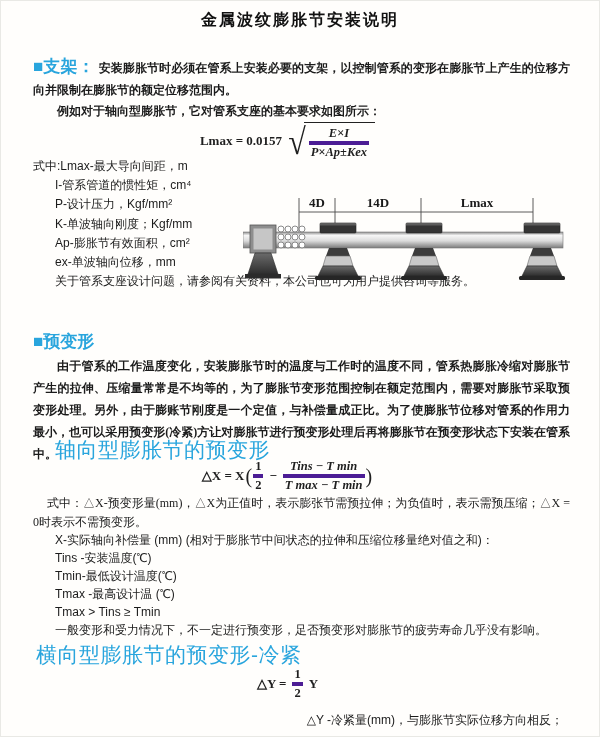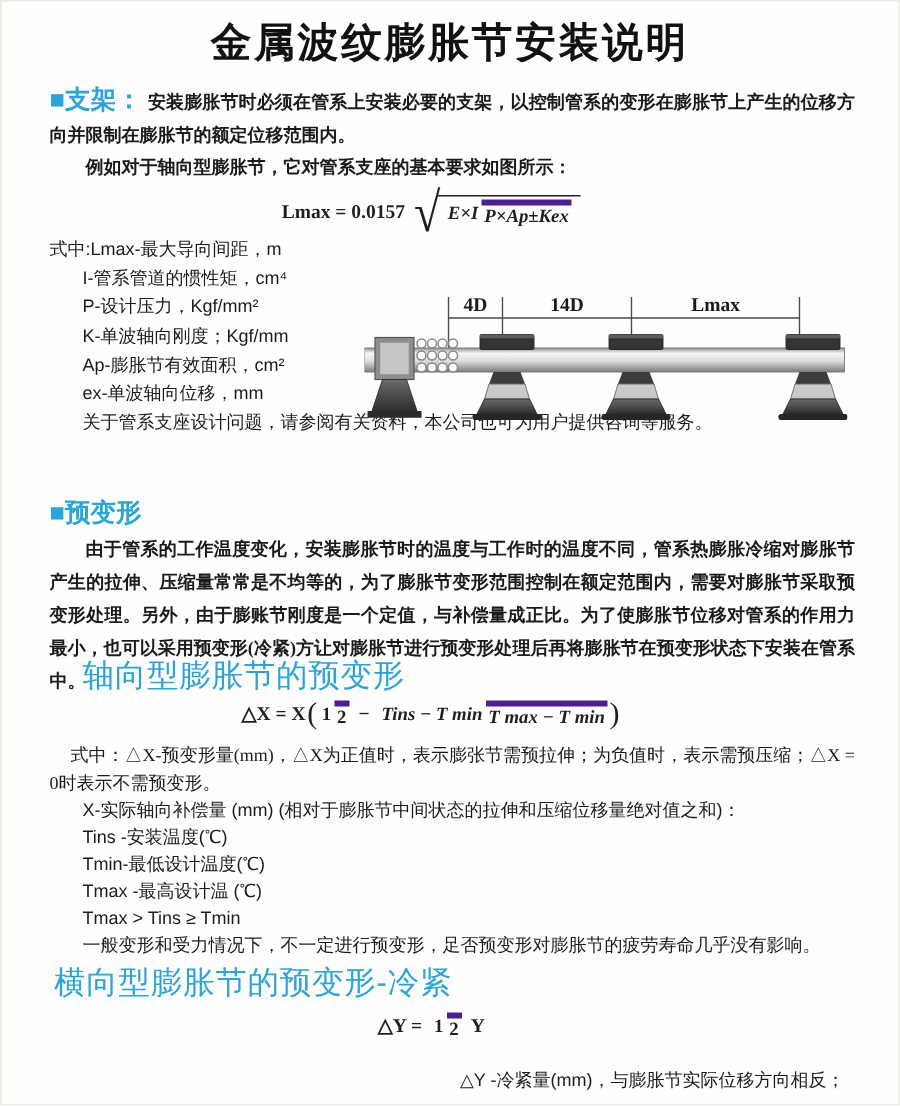--- a/index.html
+++ b/index.html
@@ -11,21 +11,21 @@
     color: #1b1b1b;
     overflow: hidden;
   }
   .page-frame { position:absolute; inset:0; border:1px solid #e9e9e5; pointer-events:none; }
 
   .abs { position:absolute; }
 
   .doc-title {
     top:10px; left:0; width:600px;
     text-align:center;
-    font-size:27px; font-weight:bold; letter-spacing:2px;
+    font-size:16px; font-weight:bold; letter-spacing:2px;
     color:#111;
   }
 
   .para {
     left:33px; width:537px;
     font-size:12px; line-height:22px;
     text-align:justify;
     font-weight:600;
     font-family:Liberation Serif, serif;
   }
@@ -45,21 +45,21 @@
     letter-spacing:0.5px;
   }
 
   .formula {
     left:0; width:575px;
     display:flex; justify-content:center; align-items:center;
     font-family:"Liberation Serif", serif;
     font-weight:bold; font-size:13px; color:#1f1f1f;
   }
   .formula .gap { width:6px; }
-  .frac { display:inline-flex; flex-direction:row; align-items:center; line-height:1.2; font-size:12.5px; }
+  .frac { display:inline-flex; flex-direction:column; align-items:center; line-height:1.2; font-size:12.5px; }
   .frac .den { border-top:4px solid #4c1d95; padding:0 2px; }
   .frac .num { padding:0 2px; }
   .it { font-style:italic; }
   .sqrt { display:inline-flex; align-items:center; margin-left:6px; }
   .sqrt .rad { font-size:32px; font-weight:normal; line-height:0.8; transform:scaleY(1.15) translateY(1px); margin-right:-2px; }
   .sqrt .under { border-top:1.6px solid #222; padding:2px 6px 0 5px; }
   .paren { font-size:20px; font-weight:normal; line-height:1; padding:0 1px; }
 
   .defs {
     left:33px; width:540px;

